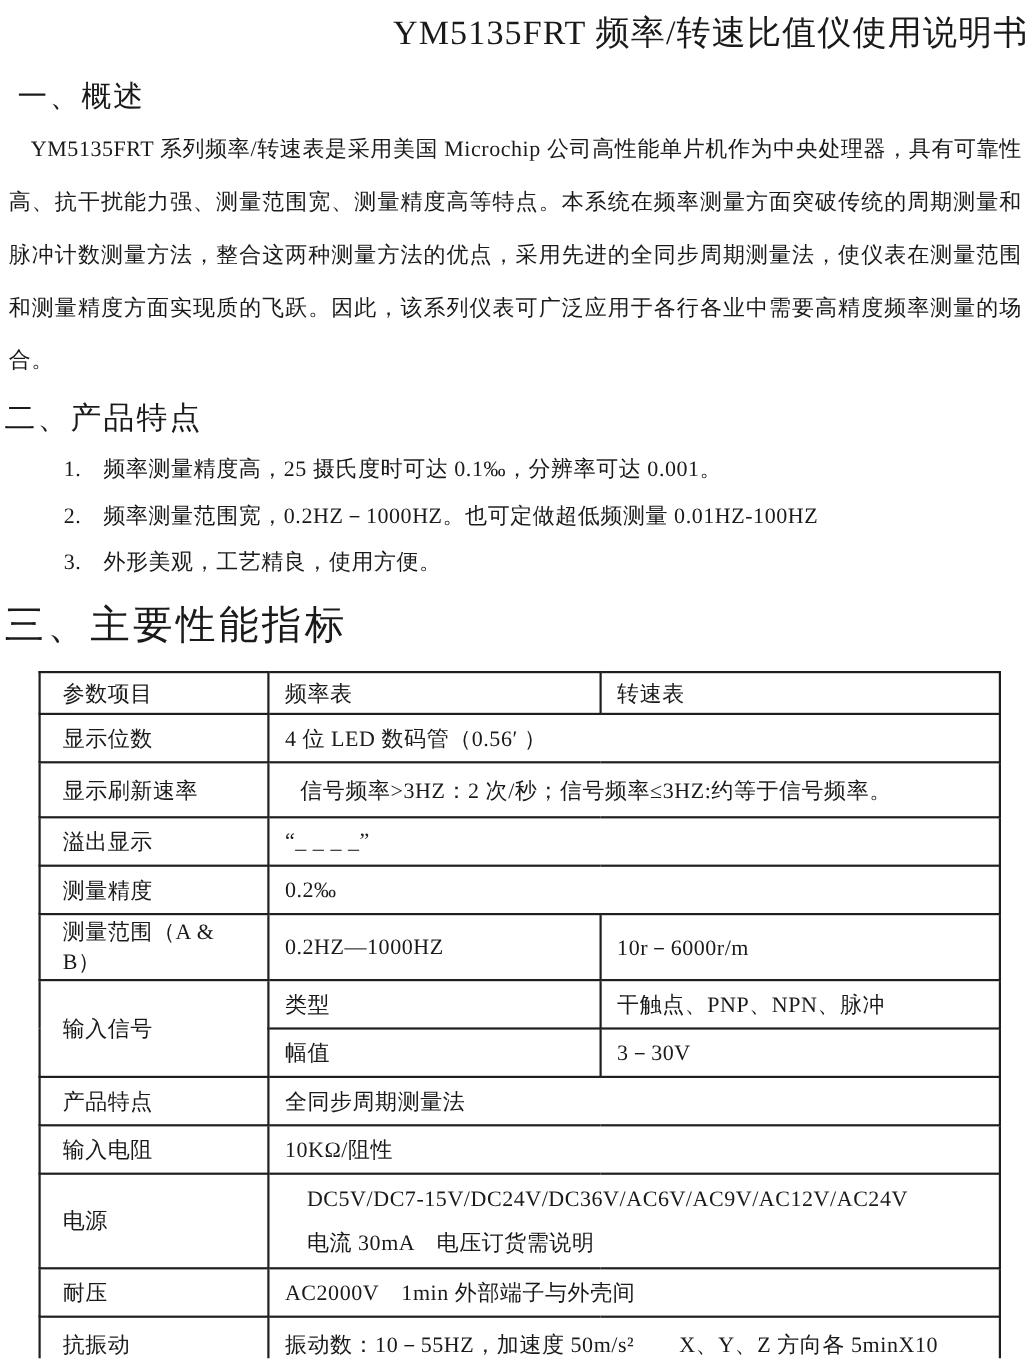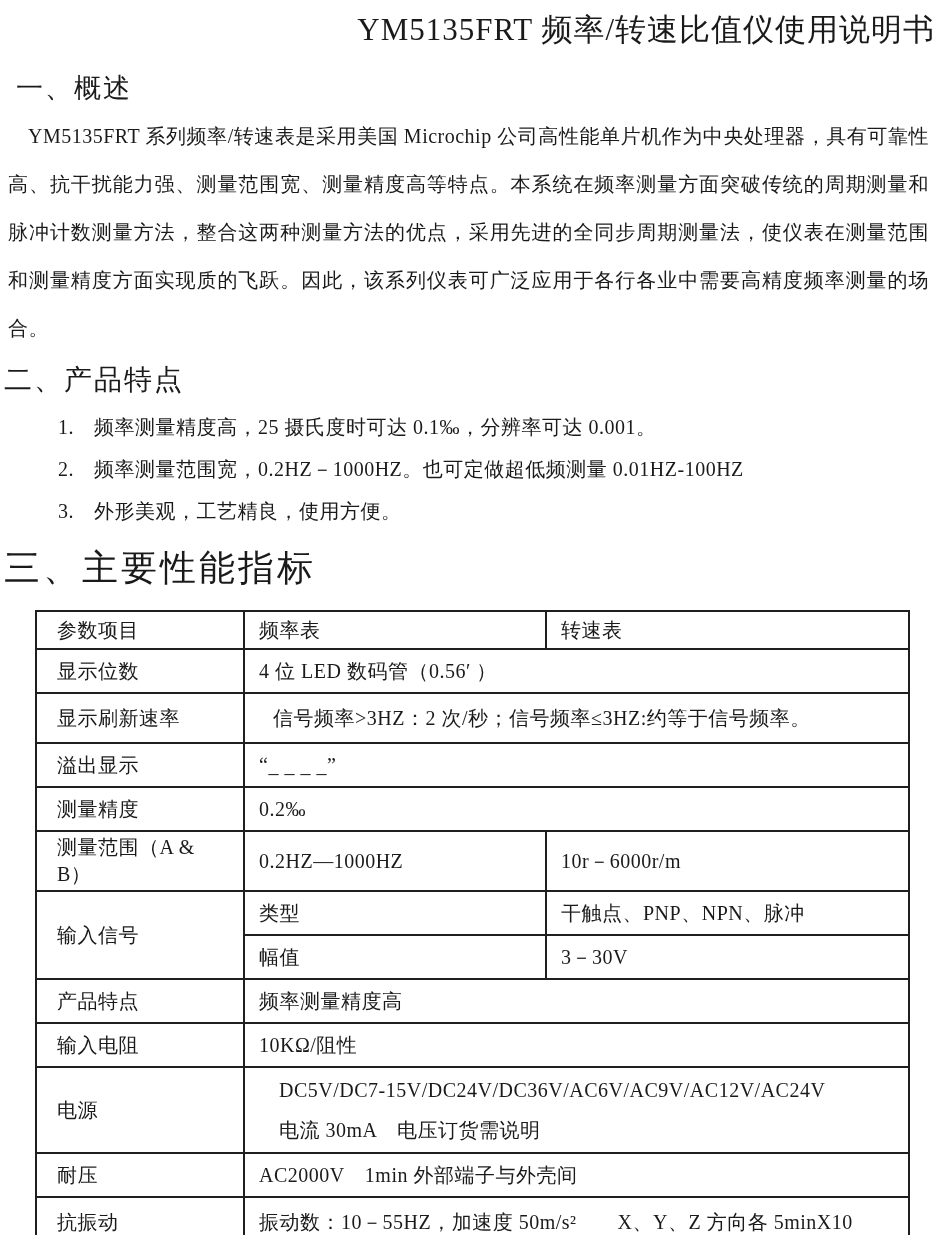--- a/index.html
+++ b/index.html
@@ -167,21 +167,21 @@
           <td rowspan="2" data-name="param-name-cell">输入信号</td>
           <td data-name="param-value-cell">类型</td>
           <td data-name="param-value-cell">干触点、PNP、NPN、脉冲</td>
         </tr>
         <tr data-row="input-amplitude" data-name="table-row">
           <td data-name="param-value-cell">幅值</td>
           <td data-name="param-value-cell">3－30V</td>
         </tr>
         <tr data-row="method" data-name="table-row">
           <td data-name="param-name-cell">产品特点</td>
-          <td colspan="2" data-name="param-value-cell">频率测量精度高</td>
+          <td colspan="2" data-name="param-value-cell">全同步周期测量法</td>
         </tr>
         <tr data-row="input-resistance" data-name="table-row">
           <td data-name="param-name-cell">输入电阻</td>
           <td colspan="2" data-name="param-value-cell">10KΩ/阻性</td>
         </tr>
         <tr data-row="power" data-name="table-row">
           <td data-name="param-name-cell">电源</td>
           <td colspan="2" data-name="param-value-cell">DC5V/DC7-15V/DC24V/DC36V/AC6V/AC9V/AC12V/AC24V
 电流 30mA　电压订货需说明</td>
         </tr>

